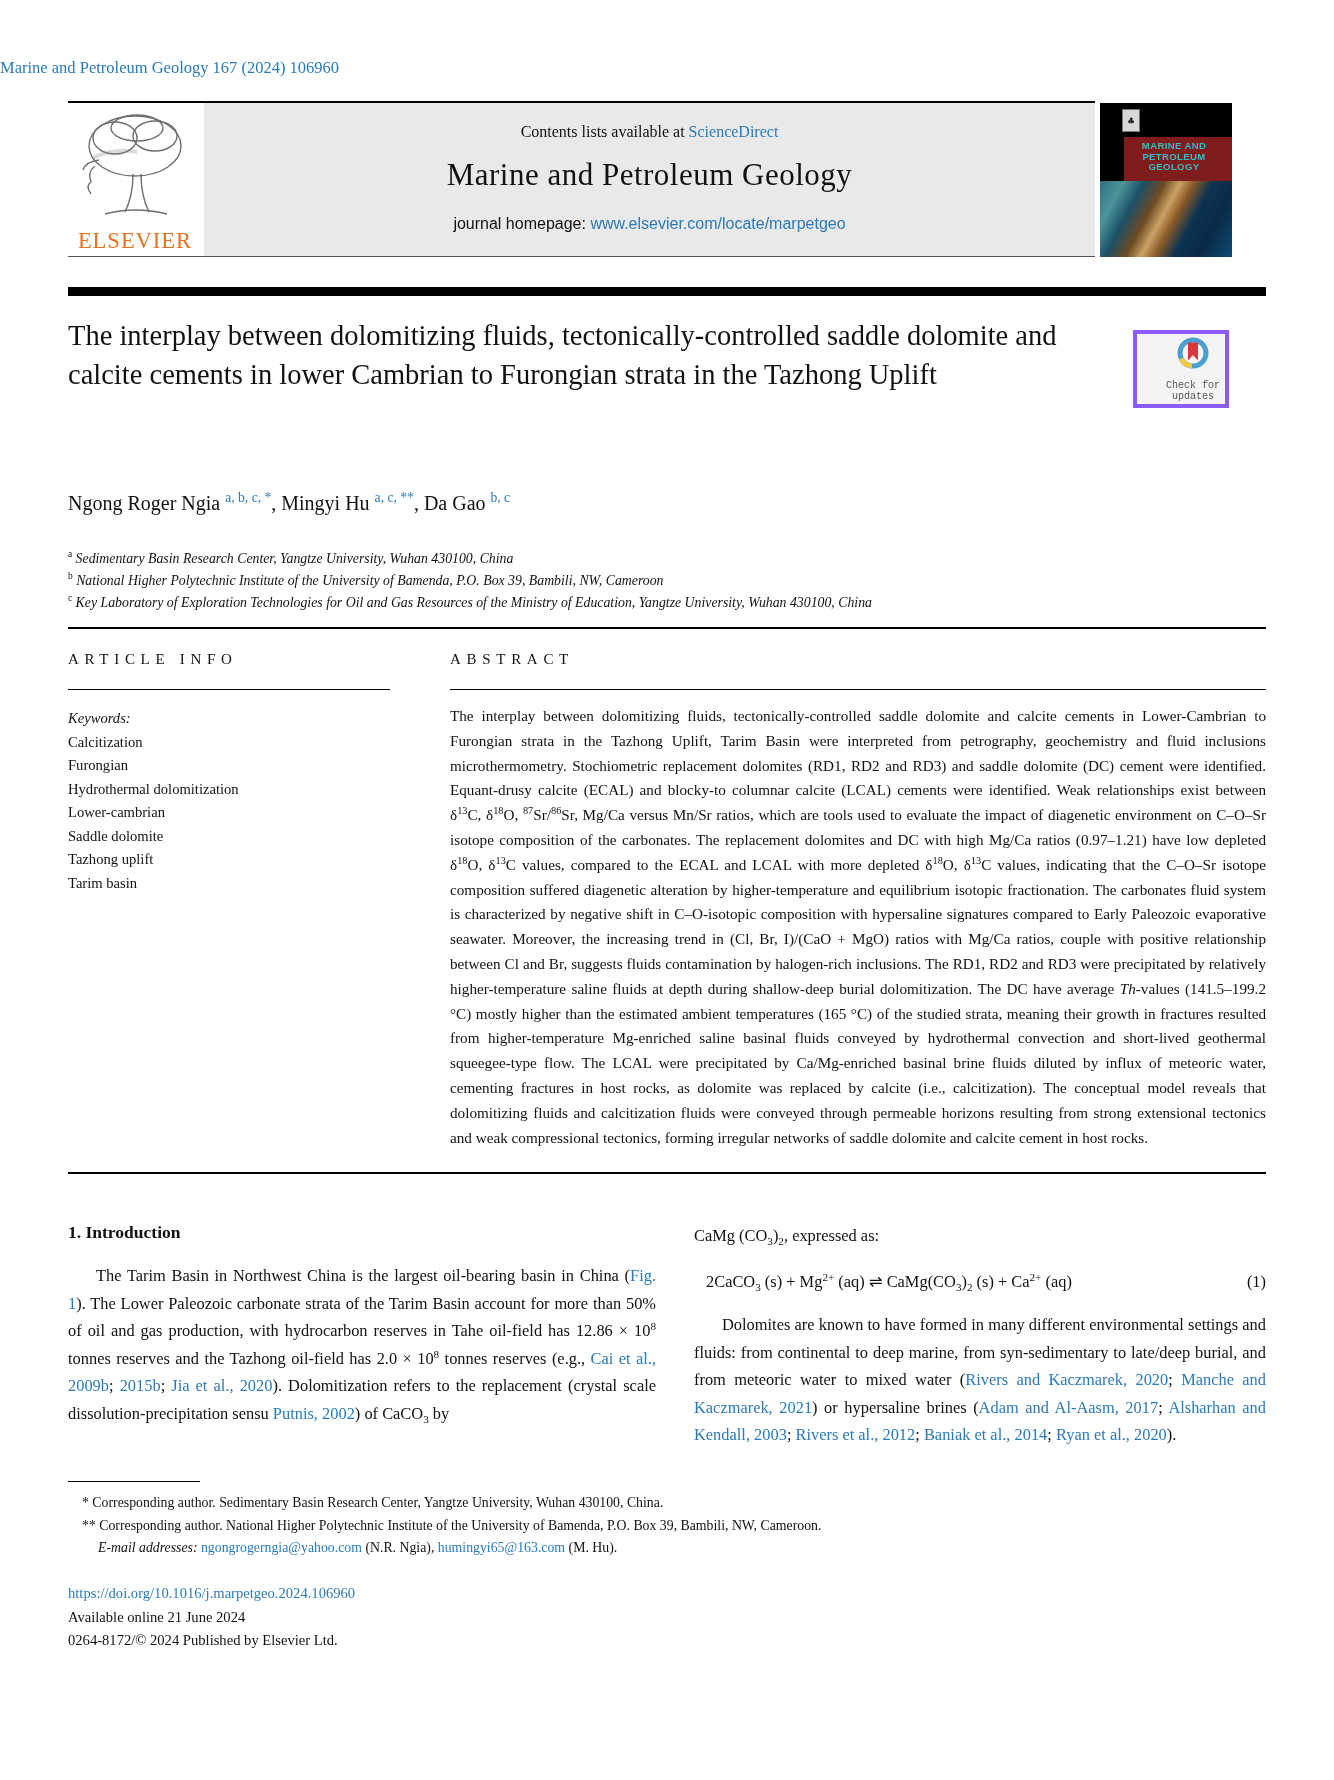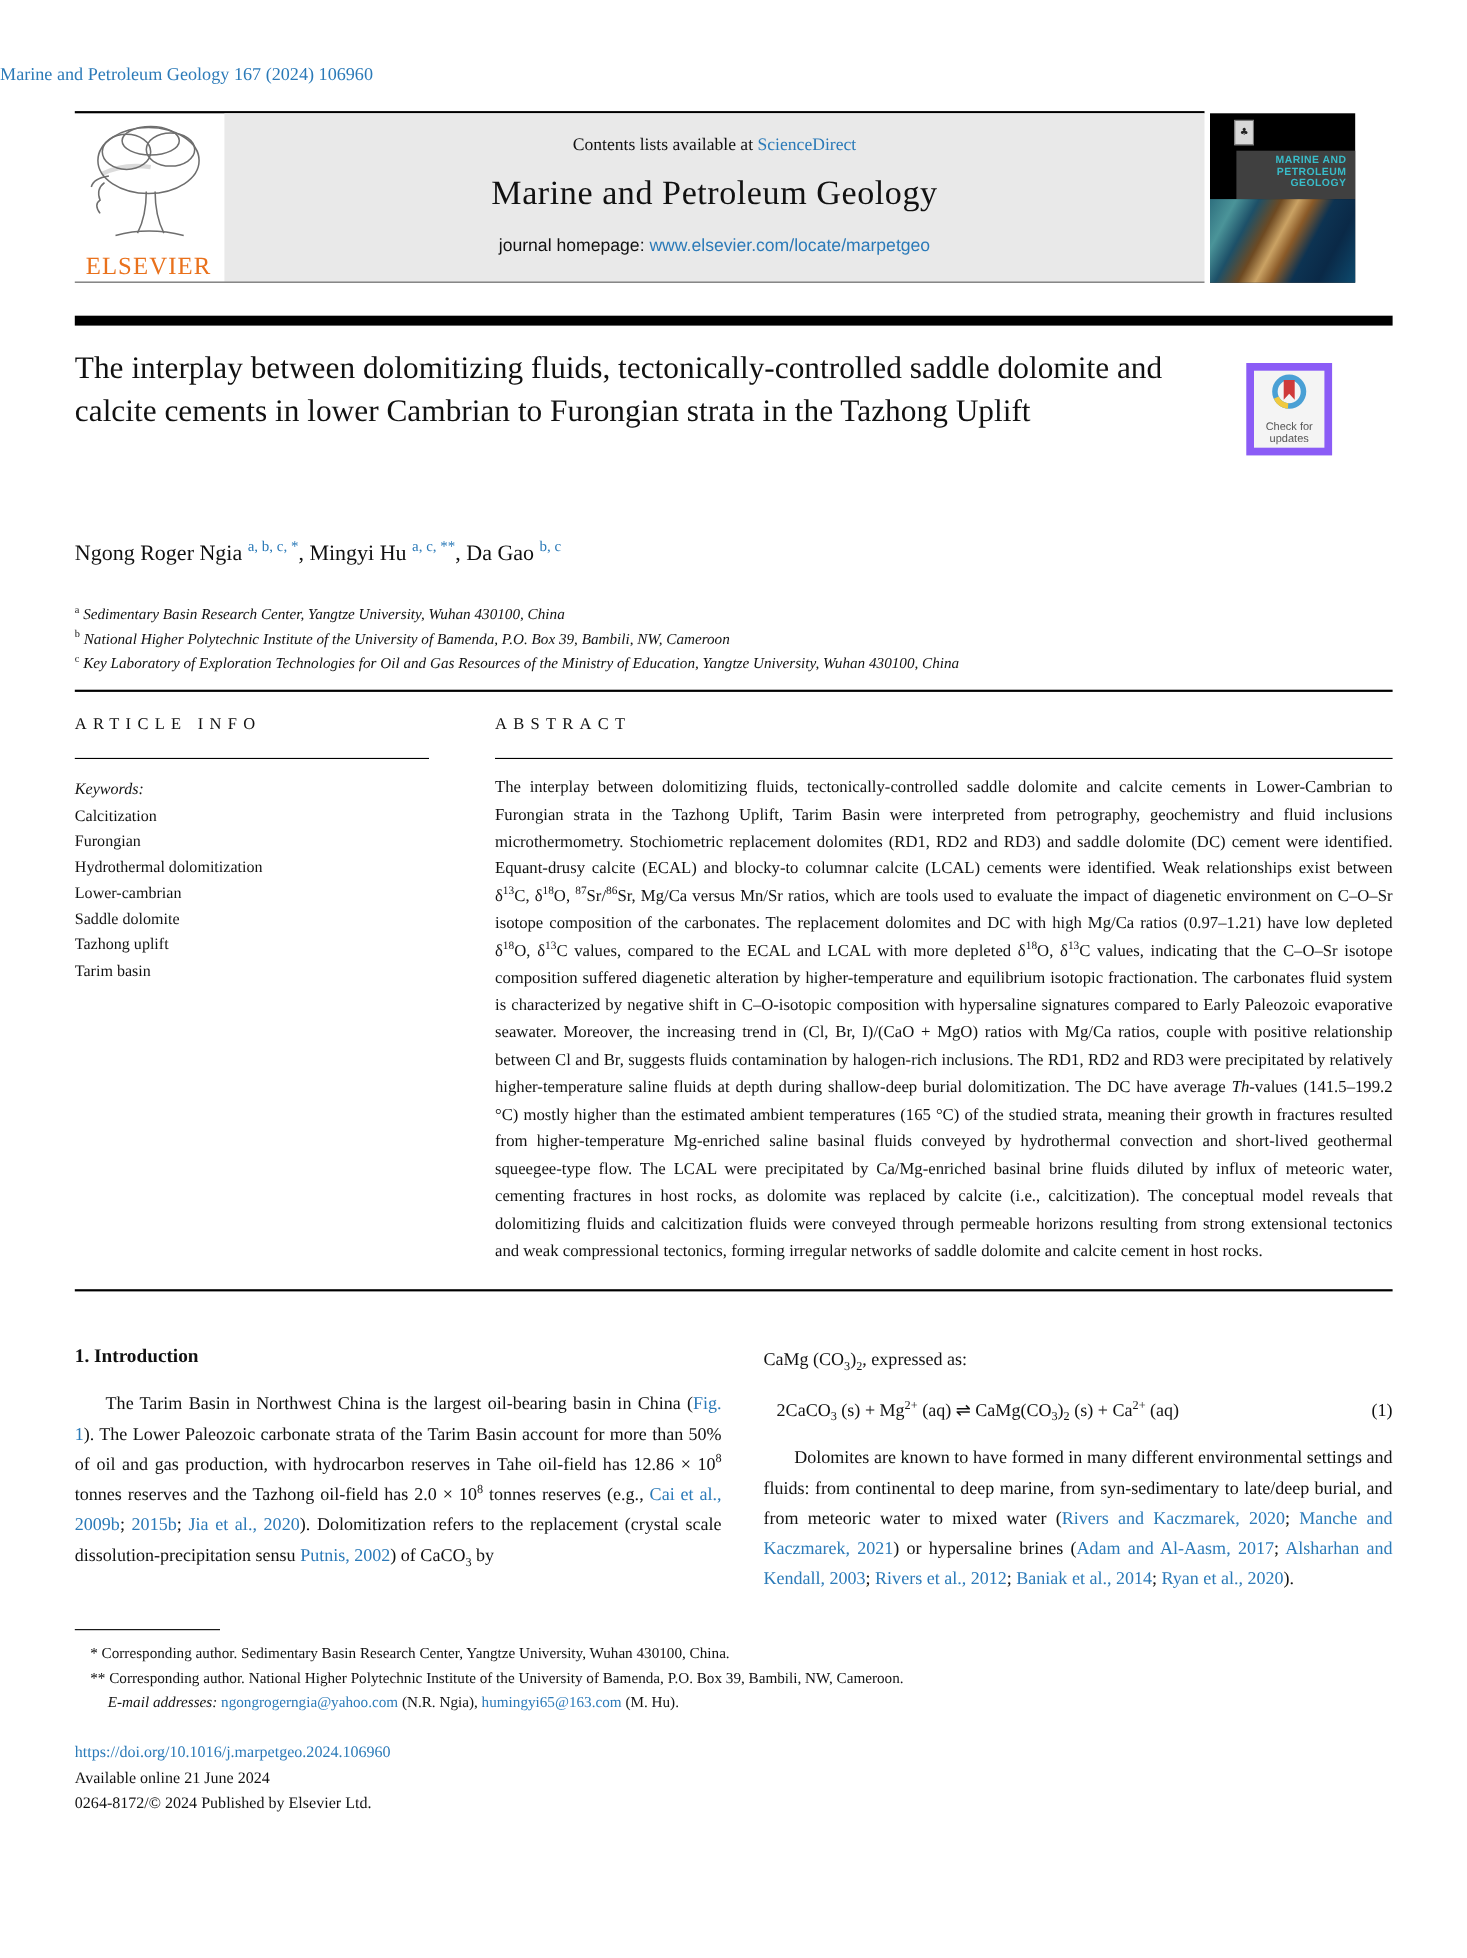--- a/index.html
+++ b/index.html
@@ -19,31 +19,31 @@
   .journal-name{margin-top:16px;font-size:31px;letter-spacing:0.5px;}
   .homepage-line{margin-top:22px;font-size:16px;font-family:"Liberation Sans","DejaVu Sans",sans-serif;}
   .rule-under-box{top:256px;left:68px;width:1027px;height:1px;background:#555;}
   .els-logo{top:108px;left:68px;width:134px;height:150px;text-align:center;}
   .els-word{font-size:22.5px;color:#e9711c;letter-spacing:1px;margin-top:-2px;}
   .cover{top:103px;left:1100px;width:132px;height:154px;background:#000;}
   .cover-top{height:34px;position:relative;}
   .cover-chip{position:absolute;left:22px;top:6px;width:16px;height:21px;background:#d8d8d8;
               border:1px solid #777;display:flex;align-items:center;justify-content:center;
               font-size:9px;color:#222;font-family:"DejaVu Sans",sans-serif;}
-  .cover-band{height:44px;background:#404040;text-align:right;padding:4px 8px 0 0;box-sizing:border-box;margin-left:24px;}
+  .cover-band{height:44px;background:#7f1d1d;text-align:center;padding:4px 8px 0 0;box-sizing:border-box;margin-left:24px;}
   .cover-band div{color:#39bcc9;font-family:"Liberation Sans","DejaVu Sans",sans-serif;
                   font-weight:bold;font-size:9.5px;line-height:10.5px;letter-spacing:0.4px;}
   .cover-img{height:76px;background:
      linear-gradient(118deg,#2e6f7e 0%,#4b9499 14%,#1d5068 26%,#6e4a22 38%,#caa264 47%,
                      #8a5a28 55%,#0d3352 66%,#0a2947 80%,#0d4a6e 100%);}
   .black-bar{top:287px;left:68px;width:1198px;height:9px;background:#000;}
   
   .title{top:316px;left:68px;width:1060px;font-size:28.5px;line-height:39px;}
-  .badge{top:330px;left:1133px;width:64px;height:70px;background:#f4f4f4;border:7px solid #8b5cf6;
-         text-align:center;font-family:Liberation Sans, sans-serif;}
+  .badge{top:330px;left:1133px;width:64px;height:70px;background:#f4f4f4;border:4px solid #8b5cf6;
+         text-align:center;font-family:Liberation Mono, monospace;padding-left:24px;}
   .badge-txt{font-size:10px;line-height:11px;color:#555;margin-top:1px;}
   .authors{top:492px;left:68px;width:1100px;font-size:20px;}
   .affil{top:548px;left:68px;width:1160px;font-size:13.8px;font-style:italic;line-height:22px;}
   .affil sup{font-style:normal;}
   
   .sec-rule-top{top:627px;left:68px;width:1198px;height:2px;}
   .h-spaced{font-size:15px;letter-spacing:0.38em;}
   .info-h{top:651px;left:68px;}
   .abst-h{top:651px;left:450px;}
   .info-rule{top:689px;left:68px;width:322px;height:1.4px;}

